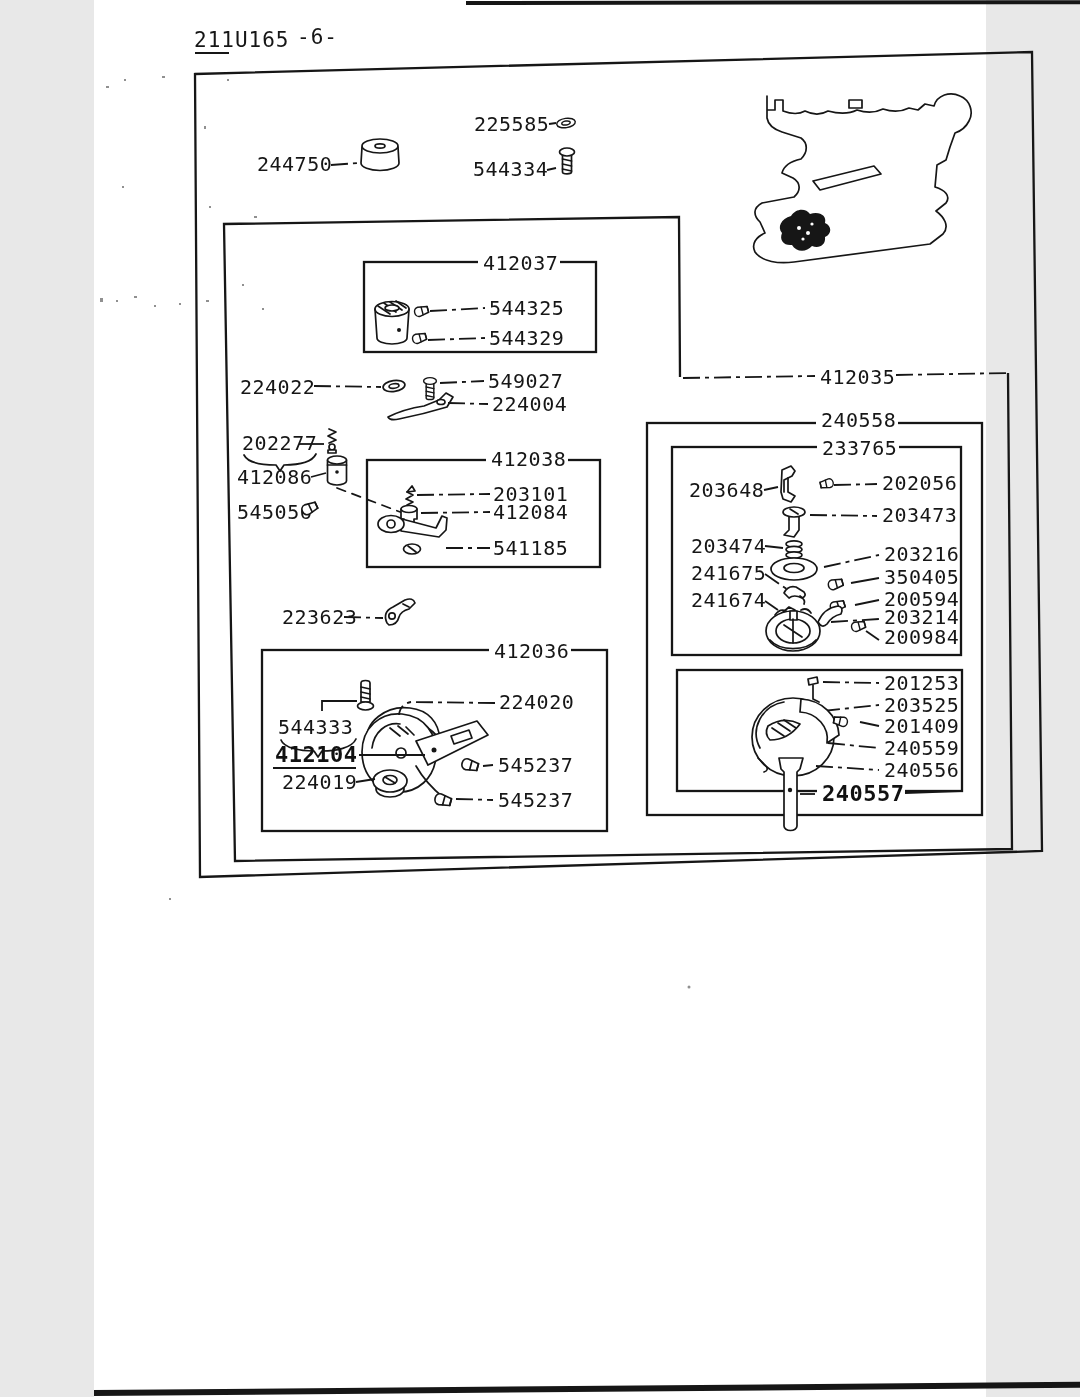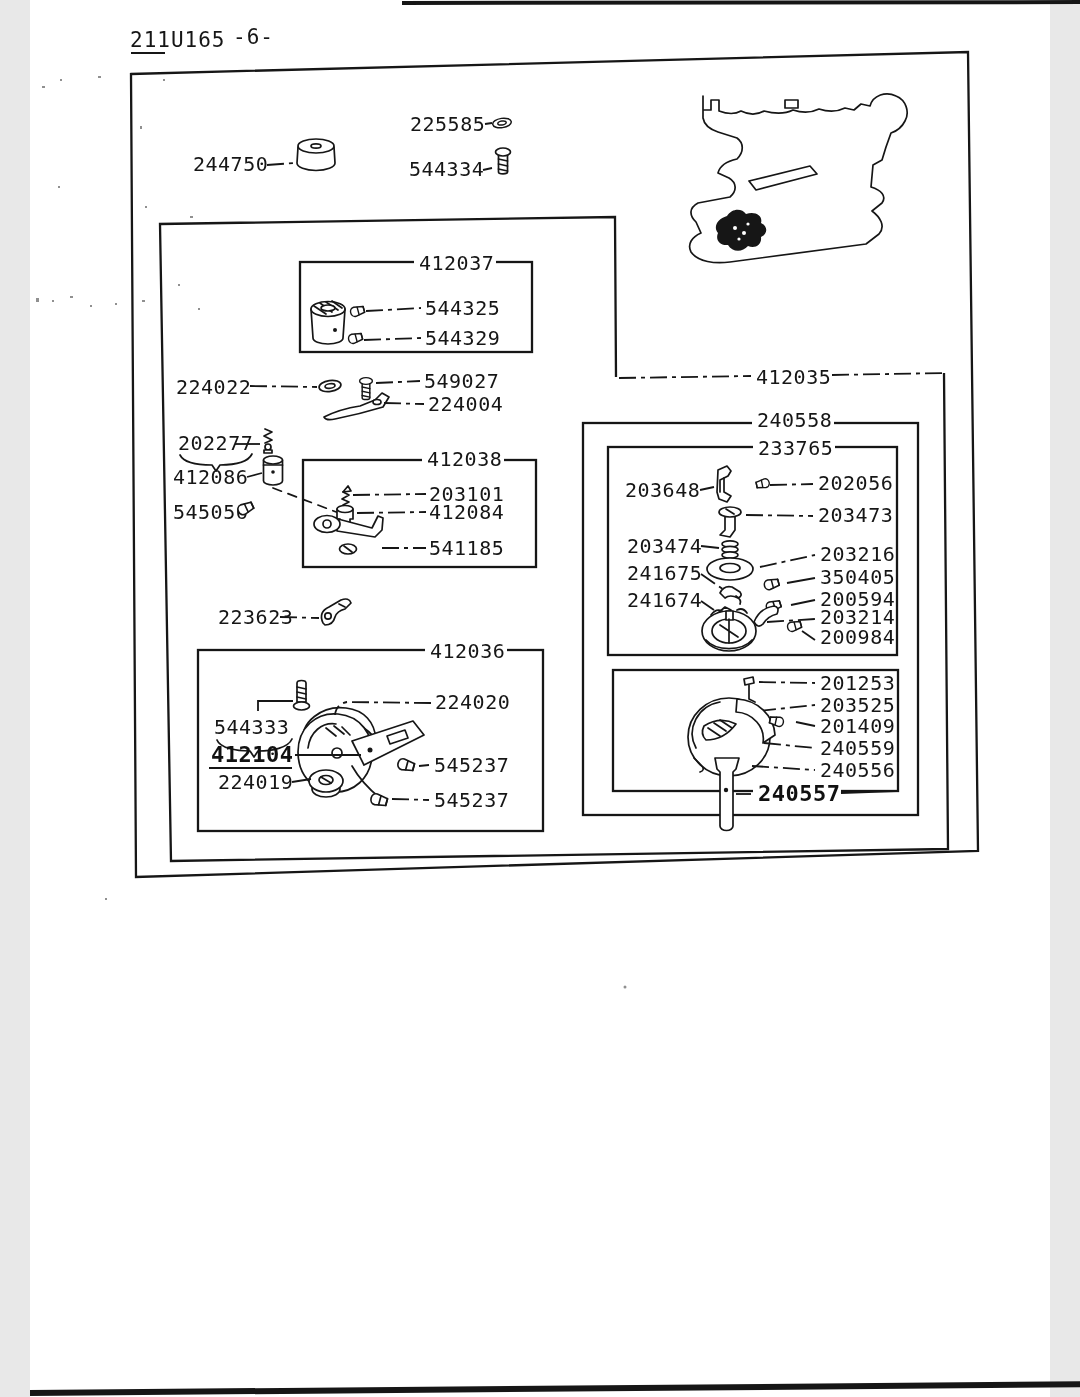--- a/index.html
+++ b/index.html
@@ -1,16 +1,16 @@
 <!DOCTYPE html>
 <html><head>
 <meta charset="utf-8">
 <style>
   html,body{margin:0;padding:0;background:#e8e8e8;}
-  .page{width:1020px;height:1397px;background:#ffffff;position:relative;margin:0 auto;}
+  .page{width:892px;height:1397px;background:#ffffff;position:relative;margin:0 auto;}
   svg{display:block;}
   .t{font-family:"DejaVu Sans Mono","Liberation Mono",monospace;font-size:20px;fill:#161616;letter-spacing:.5px;}
   .tb{font-family:"DejaVu Sans Mono","Liberation Mono",monospace;font-size:22px;font-weight:bold;fill:#111;letter-spacing:.5px;}
   .th{font-family:"DejaVu Sans Mono","Liberation Mono",monospace;font-size:21px;fill:#161616;letter-spacing:1px;}
   .bx{fill:none;stroke:#161616;stroke-width:2.3;}
   .ldr{fill:none;stroke:#161616;stroke-width:1.8;stroke-dasharray:17 5 4 5;}
   .lds{fill:none;stroke:#161616;stroke-width:1.8;}
   .pt{fill:#ffffff;stroke:#161616;stroke-width:1.7;stroke-linejoin:round;stroke-linecap:round;}
   .ln{fill:none;stroke:#161616;stroke-width:1.7;stroke-linejoin:round;stroke-linecap:round;}
   .ink{fill:#161616;stroke:none;}

